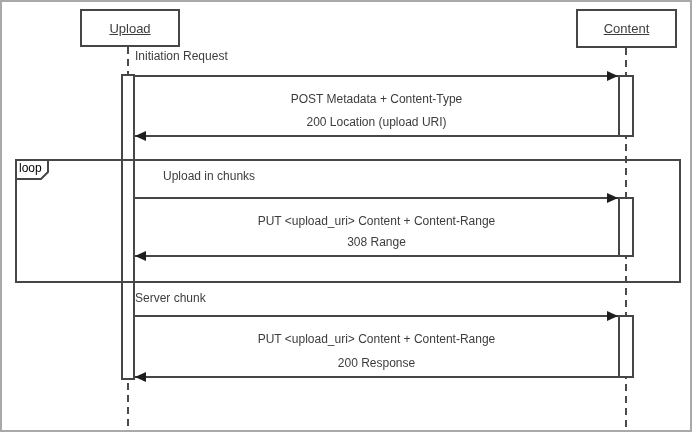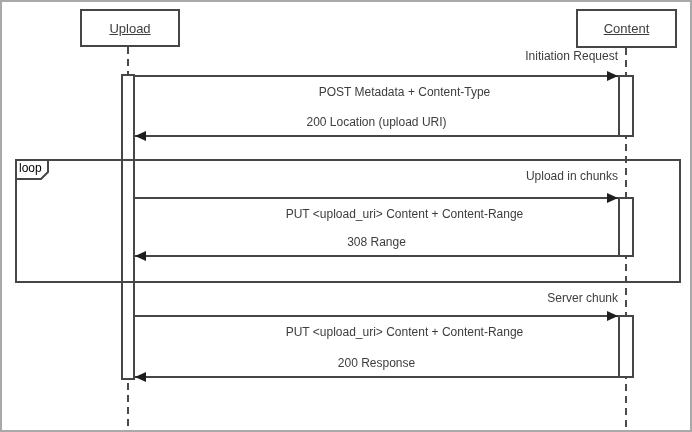--- a/index.html
+++ b/index.html
@@ -70,42 +70,42 @@
     z-index: 6;
   }
   .msg-label {
     position: absolute;
     left: 0;
     width: 100%;
     text-align: center;
     font-size: 12px;
     white-space: nowrap;
   }
-  .msg-label.req { top: 8px; margin-left: 28px; }
+  .msg-label.req { top: 15px; }
   .msg-label.res { bottom: 6px; }
   .arrowhead { position: absolute; width: 0; height: 0; }
   .arrowhead.right {
     right: 0;
     top: -6px;
     border-left: 11px solid #1e1e1e;
     border-top: 5px solid transparent;
     border-bottom: 5px solid transparent;
   }
   .arrowhead.left {
     left: 0;
     bottom: -6px;
     border-right: 11px solid #1e1e1e;
     border-top: 5px solid transparent;
     border-bottom: 5px solid transparent;
   }
   .section-title {
     position: absolute;
     left: 133px;
     width: 483px;
-    text-align: right;
+    text-align: left;
     font-size: 12px;
     z-index: 6;
     white-space: nowrap;
   }
 </style>
 </head>
 <body>
 
 <div id="canvas">
 
@@ -119,21 +119,21 @@
     </svg>
     <span class="op-text">loop</span>
   </div>
 
   <div class="activation" style="left:119px; top:72px; width:14px; height:306px;"></div>
   <div class="activation" style="left:616px; top:73px; width:16px; height:62px;"></div>
   <div class="activation" style="left:616px; top:195px; width:16px; height:60px;"></div>
   <div class="activation" style="left:616px; top:313px; width:16px; height:63px;"></div>
 
   <div class="section-title" style="top:47px;">Initiation Request</div>
-  <div class="section-title" style="top:167px;">Upload in chunks</div>
+  <div class="section-title" style="top:167px;padding-left:28px;">Upload in chunks</div>
   <div class="section-title" style="top:289px;">Server chunk</div>
 
   <div class="msg-block" style="top:73px; height:62px;">
     <div class="arrowhead right"></div>
     <div class="arrowhead left"></div>
     <div class="msg-label req">POST Metadata + Content-Type</div>
     <div class="msg-label res">200 Location (upload URI)</div>
   </div>
 
   <div class="msg-block" style="top:195px; height:60px;">

